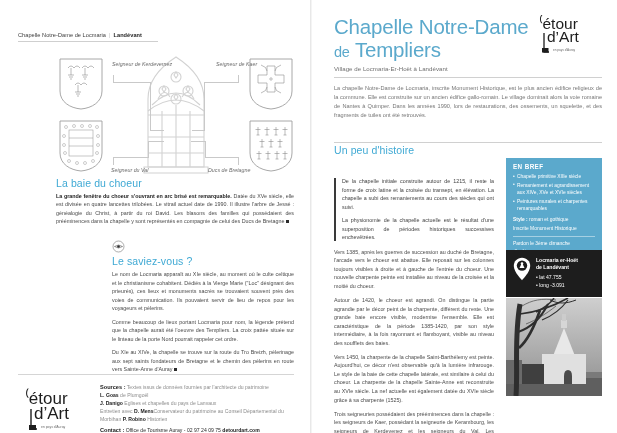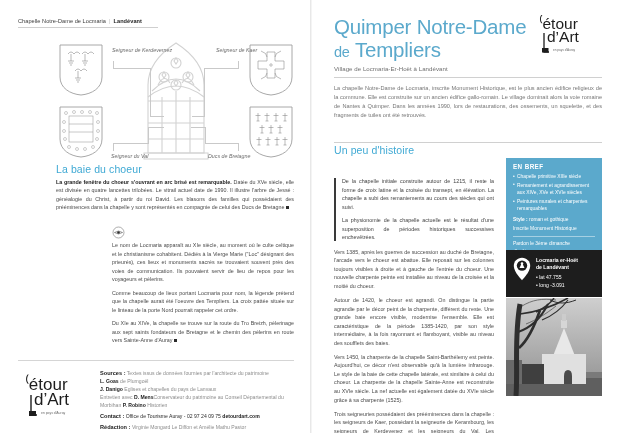--- a/index.html
+++ b/index.html
@@ -16,21 +16,21 @@
     width: 617px;
     height: 433px;
     background: #ffffff;
     overflow: hidden;
     box-sizing: border-box;
   }
 
   
   .left-page {
     position: absolute;
-    left: 0; top: 3px;
+    left: 0; top: 17px;
     width: 310px; height: 311px;
     background: #ffffff;
     box-sizing: border-box;
     padding: 0;
   }
   .breadcrumb {
     position: absolute;
     left: 18px; top: 15px;
     font-size: 5.6px;
     color: #3b3b3b;
@@ -508,20 +508,21 @@
     </div>
 
     <div class="saviez-block">
       <span class="eye-icon">
         <svg viewBox="0 0 26 26">
           <circle cx="13" cy="13" r="11" fill="none" stroke="#6b6b6b" stroke-width="1.1"></circle>
           <path d="M5 13 q8 -6 16 0 q-8 6 -16 0 z" fill="none" stroke="#3a3a3a" stroke-width="1"></path>
           <circle cx="13" cy="13" r="2.6" fill="#2c2c2c"></circle>
         </svg>
       </span>
+      <h2 class="sec-heading-blue saviez-title">Le saviez-vous ?</h2>
       <p class="saviez-text">Le nom de Locmaria apparaît au XIe siècle, au moment où le culte celtique et le christianisme cohabitent. Dédiés à la Vierge Marie ("Loc" désignant des prieurés), ces lieux et monuments sacrés se trouvaient souvent près des voies de communication. Ils pouvaient servir de lieu de repos pour les voyageurs et pèlerins.</p>
       <p class="saviez-text">Comme beaucoup de lieux portant Locmaria pour nom, la légende prétend que la chapelle aurait été l'oeuvre des Templiers. La croix pattée située sur le linteau de la porte Nord pourrait rappeler cet ordre.</p>
       <p class="saviez-text"><span>Du XIe au XIVe, la chapelle se trouve sur la route du Tro Breizh, pèlerinage aux sept saints fondateurs de Bretagne et le chemin des pèlerins en route vers Sainte-Anne d'Auray</span><span class="endmark"></span></p>
     </div>
 
     <div class="left-footer">
       <span class="footer-logo">
         <svg viewBox="0 0 62 48">
           <text x="1" y="19" font-family="Liberation Sans, sans-serif" font-size="17" fill="#1d1d1d">⁽étour</text>
           <text x="10" y="34" font-family="Liberation Sans, sans-serif" font-size="17" fill="#1d1d1d">d’Art</text>
@@ -538,21 +539,21 @@
         <p class="footer-line sp"><span class="lbl">Contact :</span> <span class="dark">Office de Tourisme Auray - 02 97 24 09 75</span> <span class="nm">detourdart.com</span></p>
         <p class="footer-line sp"><span class="lbl">Rédaction :</span> <span>Virginie Mongard Le Diffon et Amélie Mathu Pastor</span></p>
       </div>
     </div>
   </div>
 
   <div class="right-page">
     <div class="gutter"></div>
 
     <div class="r-title">
-      <h1><span>Quimper Notre-Dame</span><br><span class="de">de</span> <span>Templiers</span></h1>
+      <h1><span>Chapelle Notre-Dame</span><br><span class="de">de</span> <span>Templiers</span></h1>
       <p class="r-subtitle">Village de Locmaria-Er-Hoët à Landévant</p>
     </div>
 
     <span class="r-logo">
       <svg viewBox="0 0 66 44">
         <text x="2" y="17" font-family="Liberation Sans, sans-serif" font-size="15.5" fill="#1d1d1d">⁽étour</text>
         <text x="10" y="30" font-family="Liberation Sans, sans-serif" font-size="15.5" fill="#1d1d1d">d’Art</text>
         <path d="M7 21 V40 H12" stroke="#1d1d1d" stroke-width="1.3" fill="none"></path>
         <rect x="5" y="36" width="6.5" height="4.5" fill="#1d1d1d"></rect>
         <text x="16" y="39" font-family="Liberation Sans, sans-serif" font-size="3.1" fill="#6b6b6b">en pays d'Auray</text>

